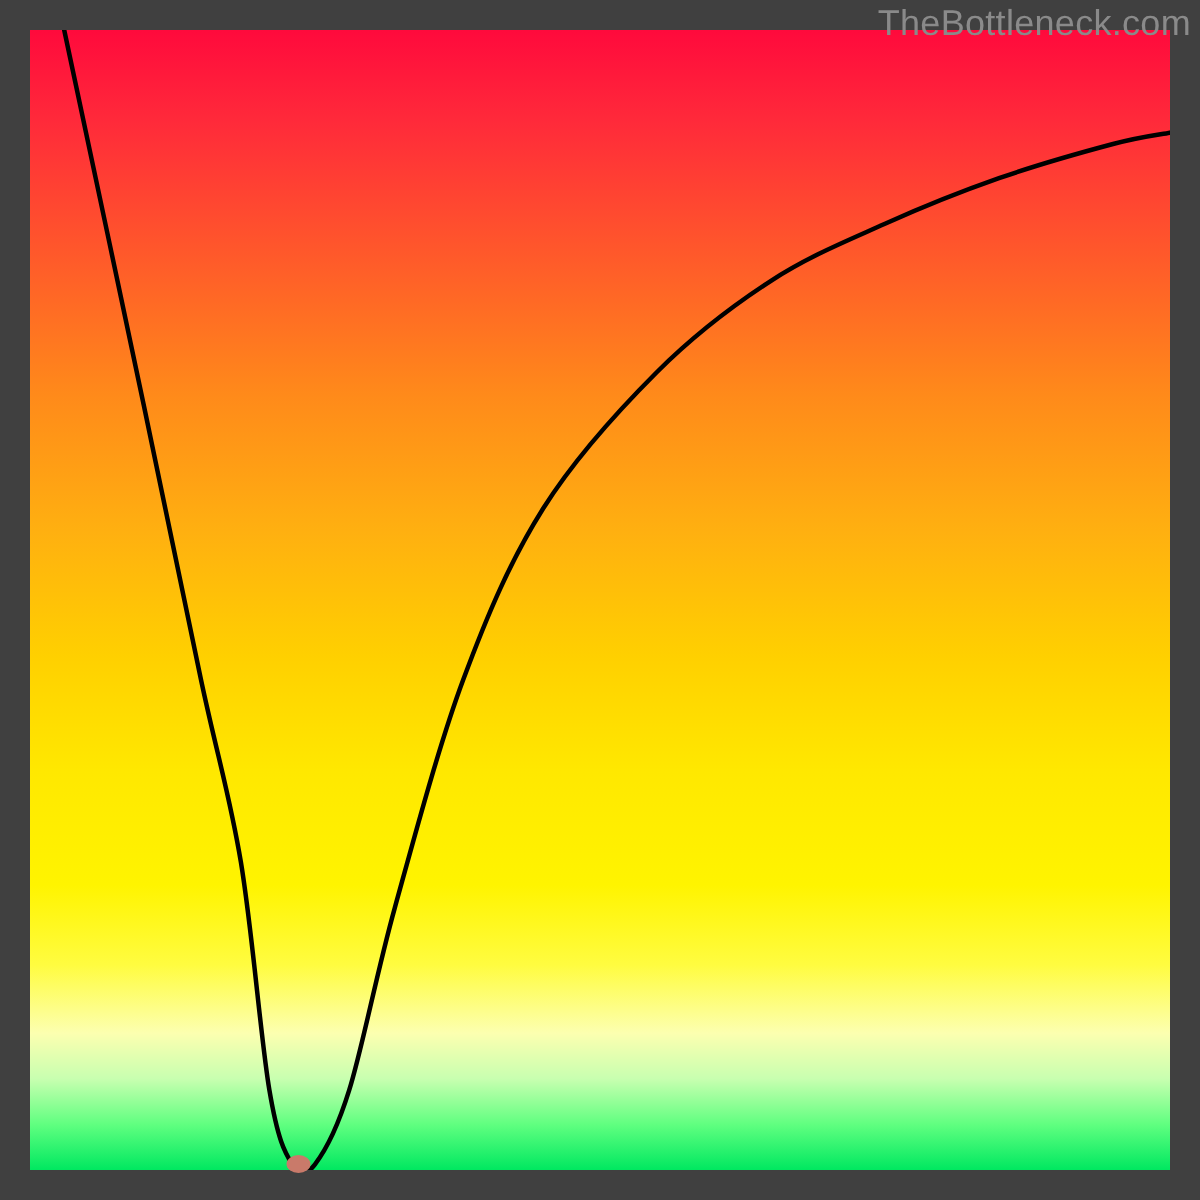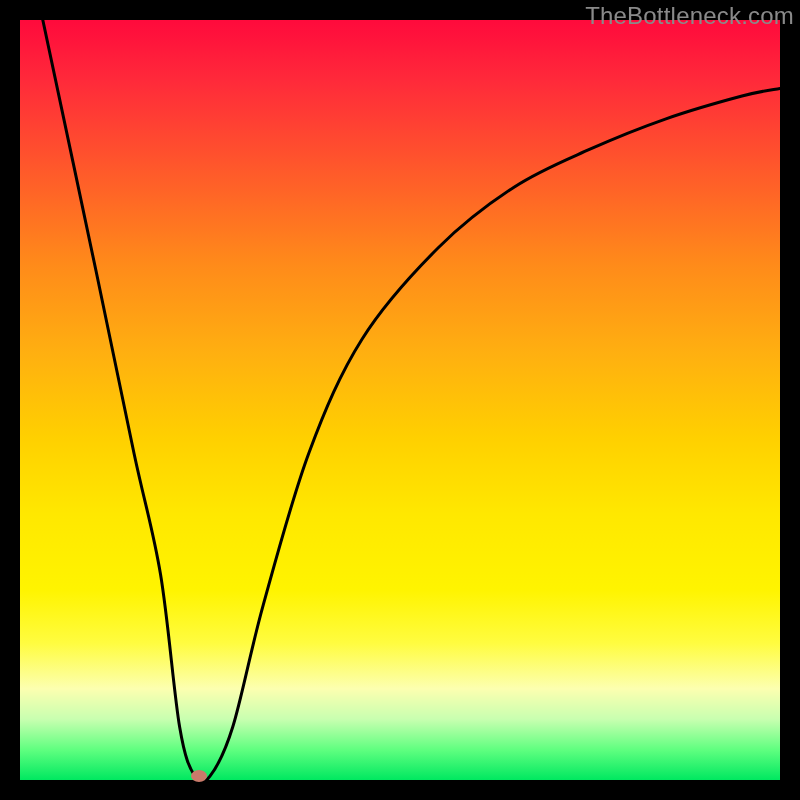--- a/index.html
+++ b/index.html
@@ -1,21 +1,21 @@
 <!DOCTYPE html>
 <html><head>
 <meta charset="utf-8">
 <style>
   * { margin: 0; padding: 0; box-sizing: border-box; }
   html, body { width: 800px; height: 800px; overflow: hidden; }
   .chart-container {
     width: 800px;
     height: 800px;
     position: relative;
-    background: #000000;
+    background: #404040;
   }
   .plot-area {
     position: absolute;
     left: 20px;
     top: 20px;
     width: 760px;
     height: 760px;
     background: linear-gradient(to bottom,
       #ff0a3c 0%,
       #ff2a3a 8%,

